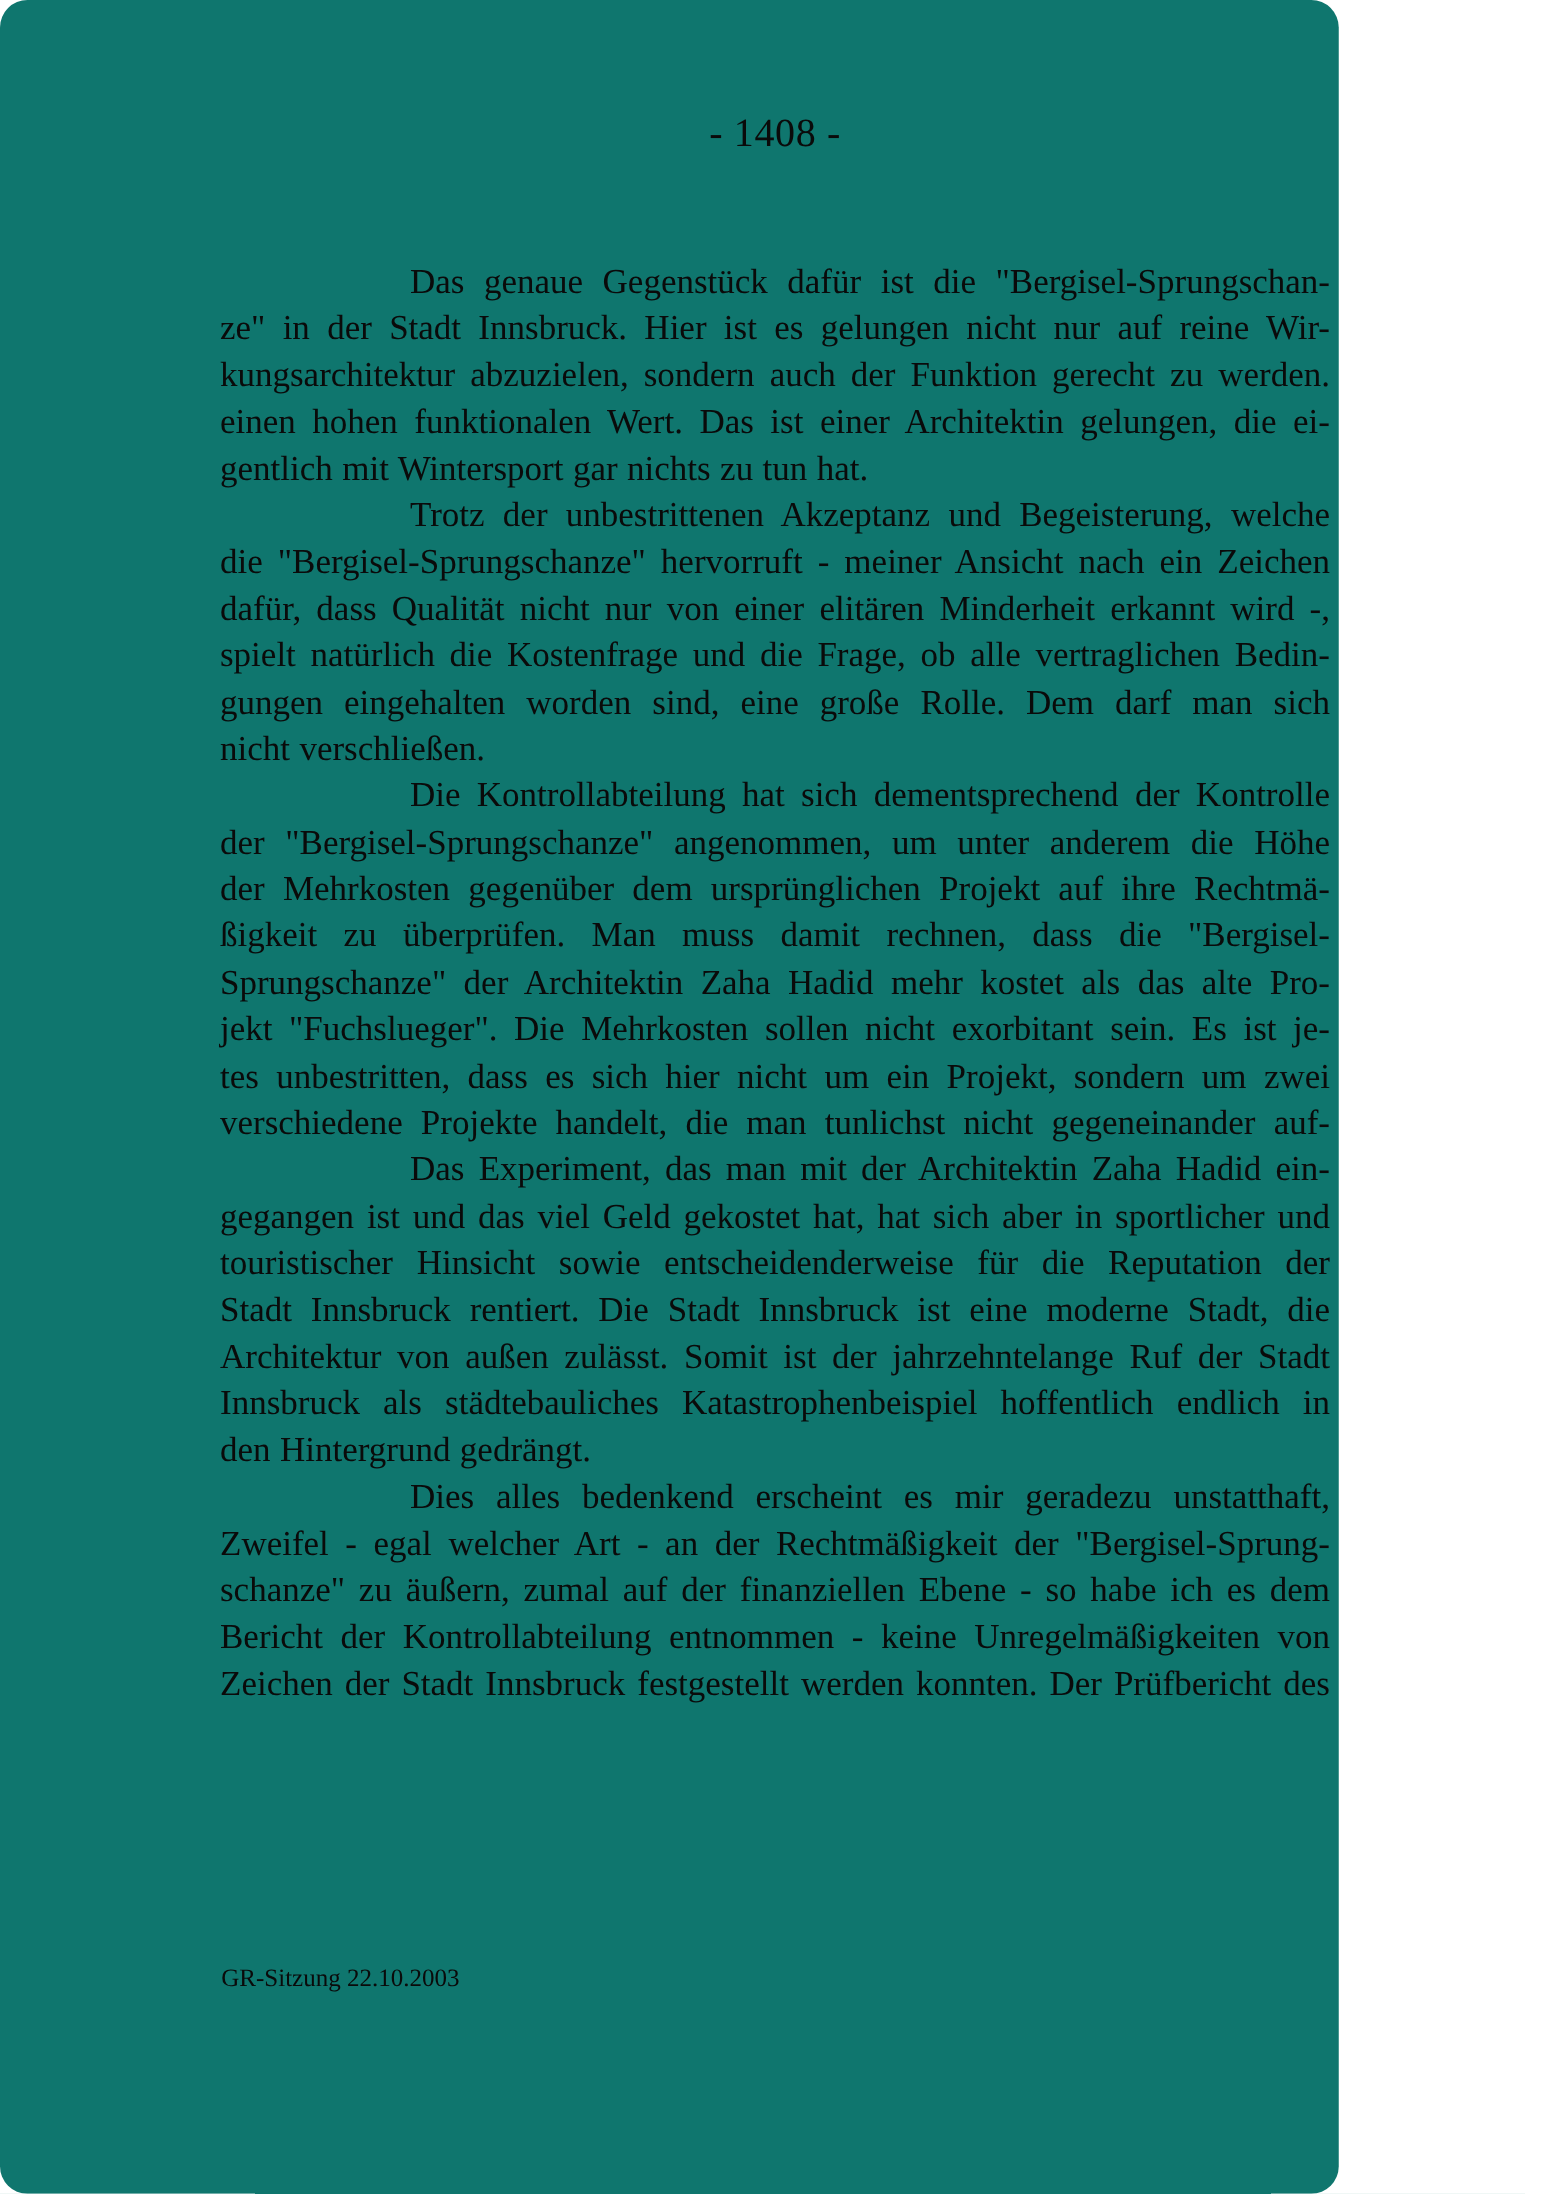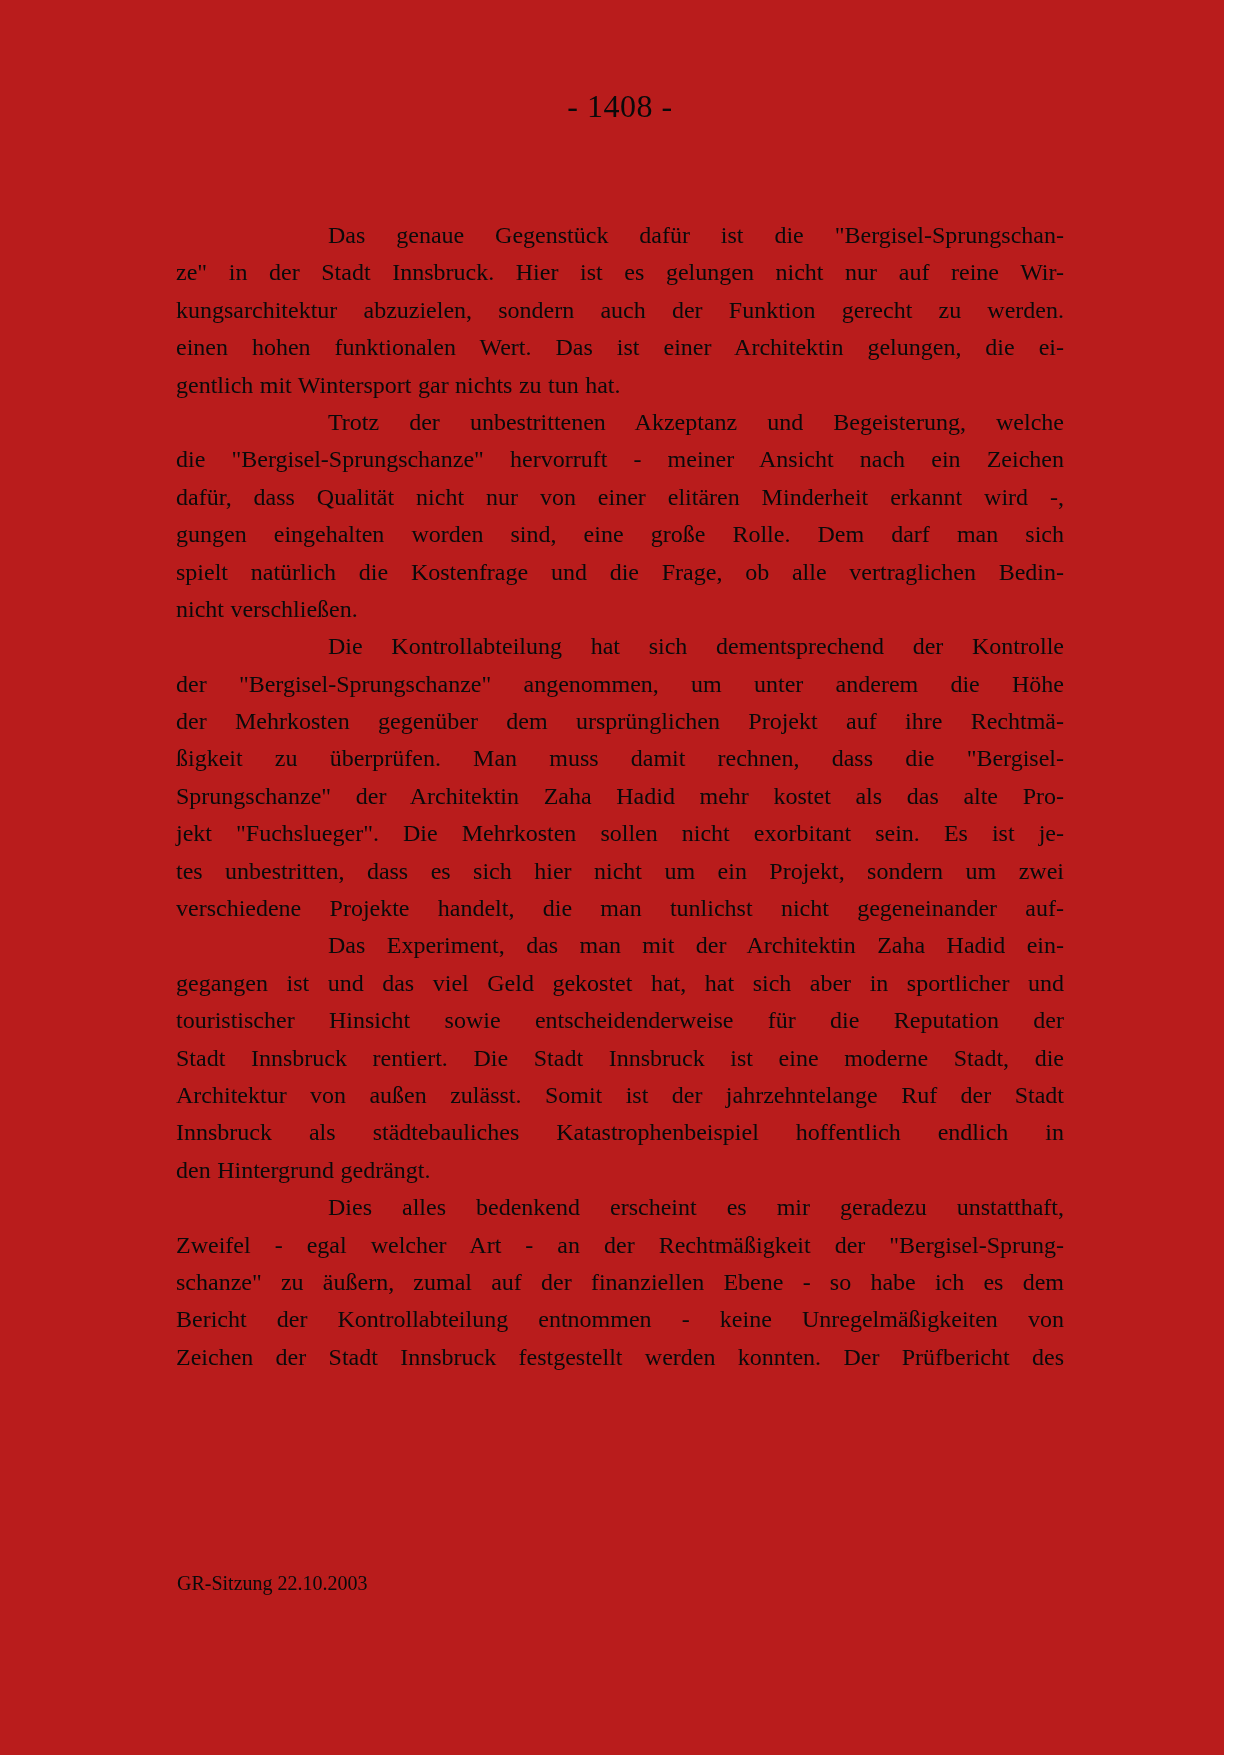--- a/index.html
+++ b/index.html
@@ -3,43 +3,44 @@
 <meta charset="utf-8">
 <title>GR-Sitzung Protokoll Seite 1408</title>
 <style>
   html, body {
     margin: 0;
     padding: 0;
     background: #ffffff;
   }
   .page {
     position: relative;
-    width: 1224px;
+    width: 1071px;
     height: 1755px;
-    background: #b91c1c;
+    background: #0f766e;
     color: #0a0a0a;
     font-family: "Liberation Serif", "DejaVu Serif", serif;
     overflow: hidden;
+    border-radius: 22px;
   }
   .page-number {
     position: absolute;
     top: 88px;
     left: 0;
     width: 1240px;
     text-align: center;
     font-size: 32px;
     line-height: 37px;
     letter-spacing: 0.5px;
   }
   .doc-body {
     position: absolute;
     left: 176px;
-    top: 217px;
+    top: 207px;
     width: 888px;
-    font-size: 24px;
+    font-size: 28px;
     line-height: 37.4px;
   }
   .line {
     height: 37.4px;
     text-align: justify;
     text-align-last: justify;
     -moz-text-align-last: justify;
     word-spacing: 0.02em;
   }
   .line.indent {
@@ -66,22 +67,22 @@
 
   <div class="doc-body">
       <div class="line indent">Das genaue Gegenstück dafür ist die "Bergisel-Sprungschan-</div>
       <div class="line">ze" in der Stadt Innsbruck. Hier ist es gelungen nicht nur auf reine Wir-</div>
       <div class="line">kungsarchitektur abzuzielen, sondern auch der Funktion gerecht zu werden.</div>
       <div class="line">einen hohen funktionalen Wert. Das ist einer Architektin gelungen, die ei-</div>
       <div class="line lastline">gentlich mit Wintersport gar nichts zu tun hat.</div>
       <div class="line indent">Trotz der unbestrittenen Akzeptanz und Begeisterung, welche</div>
       <div class="line">die "Bergisel-Sprungschanze" hervorruft - meiner Ansicht nach ein Zeichen</div>
       <div class="line">dafür, dass Qualität nicht nur von einer elitären Minderheit erkannt wird -,</div>
+      <div class="line">spielt natürlich die Kostenfrage und die Frage, ob alle vertraglichen Bedin-</div>
       <div class="line">gungen eingehalten worden sind, eine große Rolle. Dem darf man sich</div>
-      <div class="line">spielt natürlich die Kostenfrage und die Frage, ob alle vertraglichen Bedin-</div>
       <div class="line lastline">nicht verschließen.</div>
       <div class="line indent">Die Kontrollabteilung hat sich dementsprechend der Kontrolle</div>
       <div class="line">der "Bergisel-Sprungschanze" angenommen, um unter anderem die Höhe</div>
       <div class="line">der Mehrkosten gegenüber dem ursprünglichen Projekt auf ihre Rechtmä-</div>
       <div class="line">ßigkeit zu überprüfen. Man muss damit rechnen, dass die "Bergisel-</div>
       <div class="line">Sprungschanze" der Architektin Zaha Hadid mehr kostet als das alte Pro-</div>
       <div class="line">jekt "Fuchslueger". Die Mehrkosten sollen nicht exorbitant sein. Es ist je-</div>
       <div class="line">tes unbestritten, dass es sich hier nicht um ein Projekt, sondern um zwei</div>
       <div class="line">verschiedene Projekte handelt, die man tunlichst nicht gegeneinander auf-</div>
       <div class="line indent">Das Experiment, das man mit der Architektin Zaha Hadid ein-</div>

